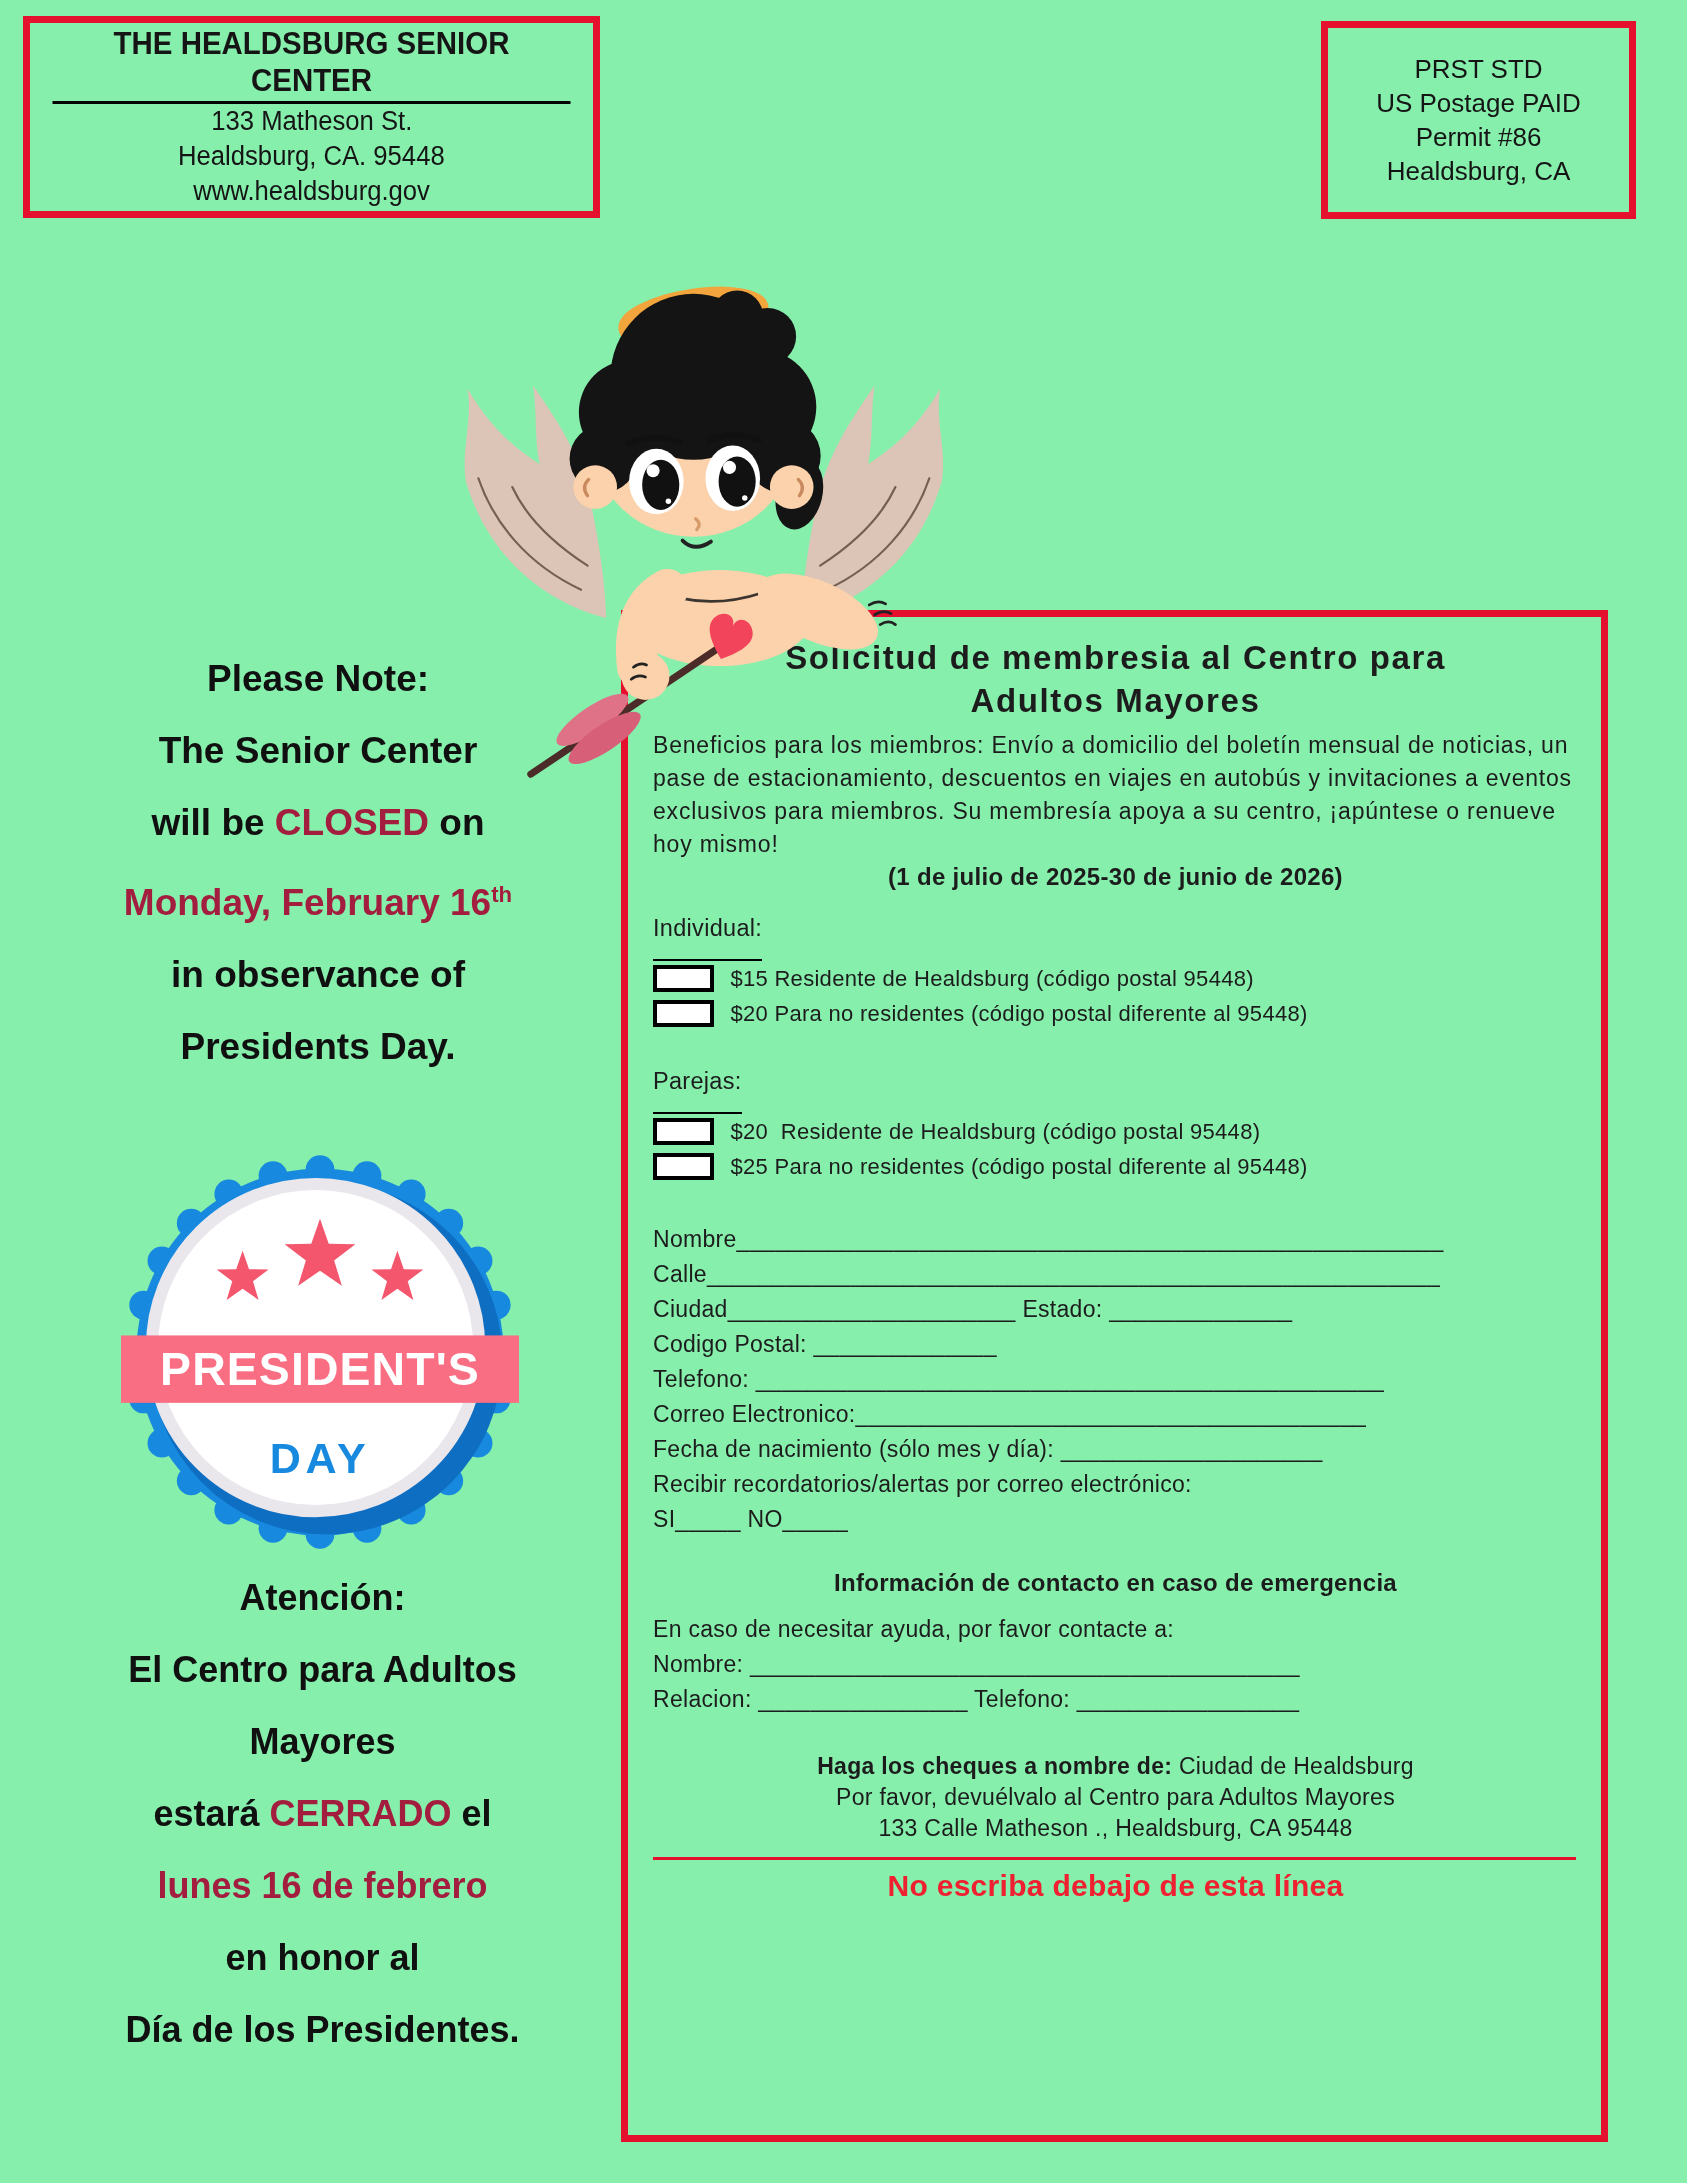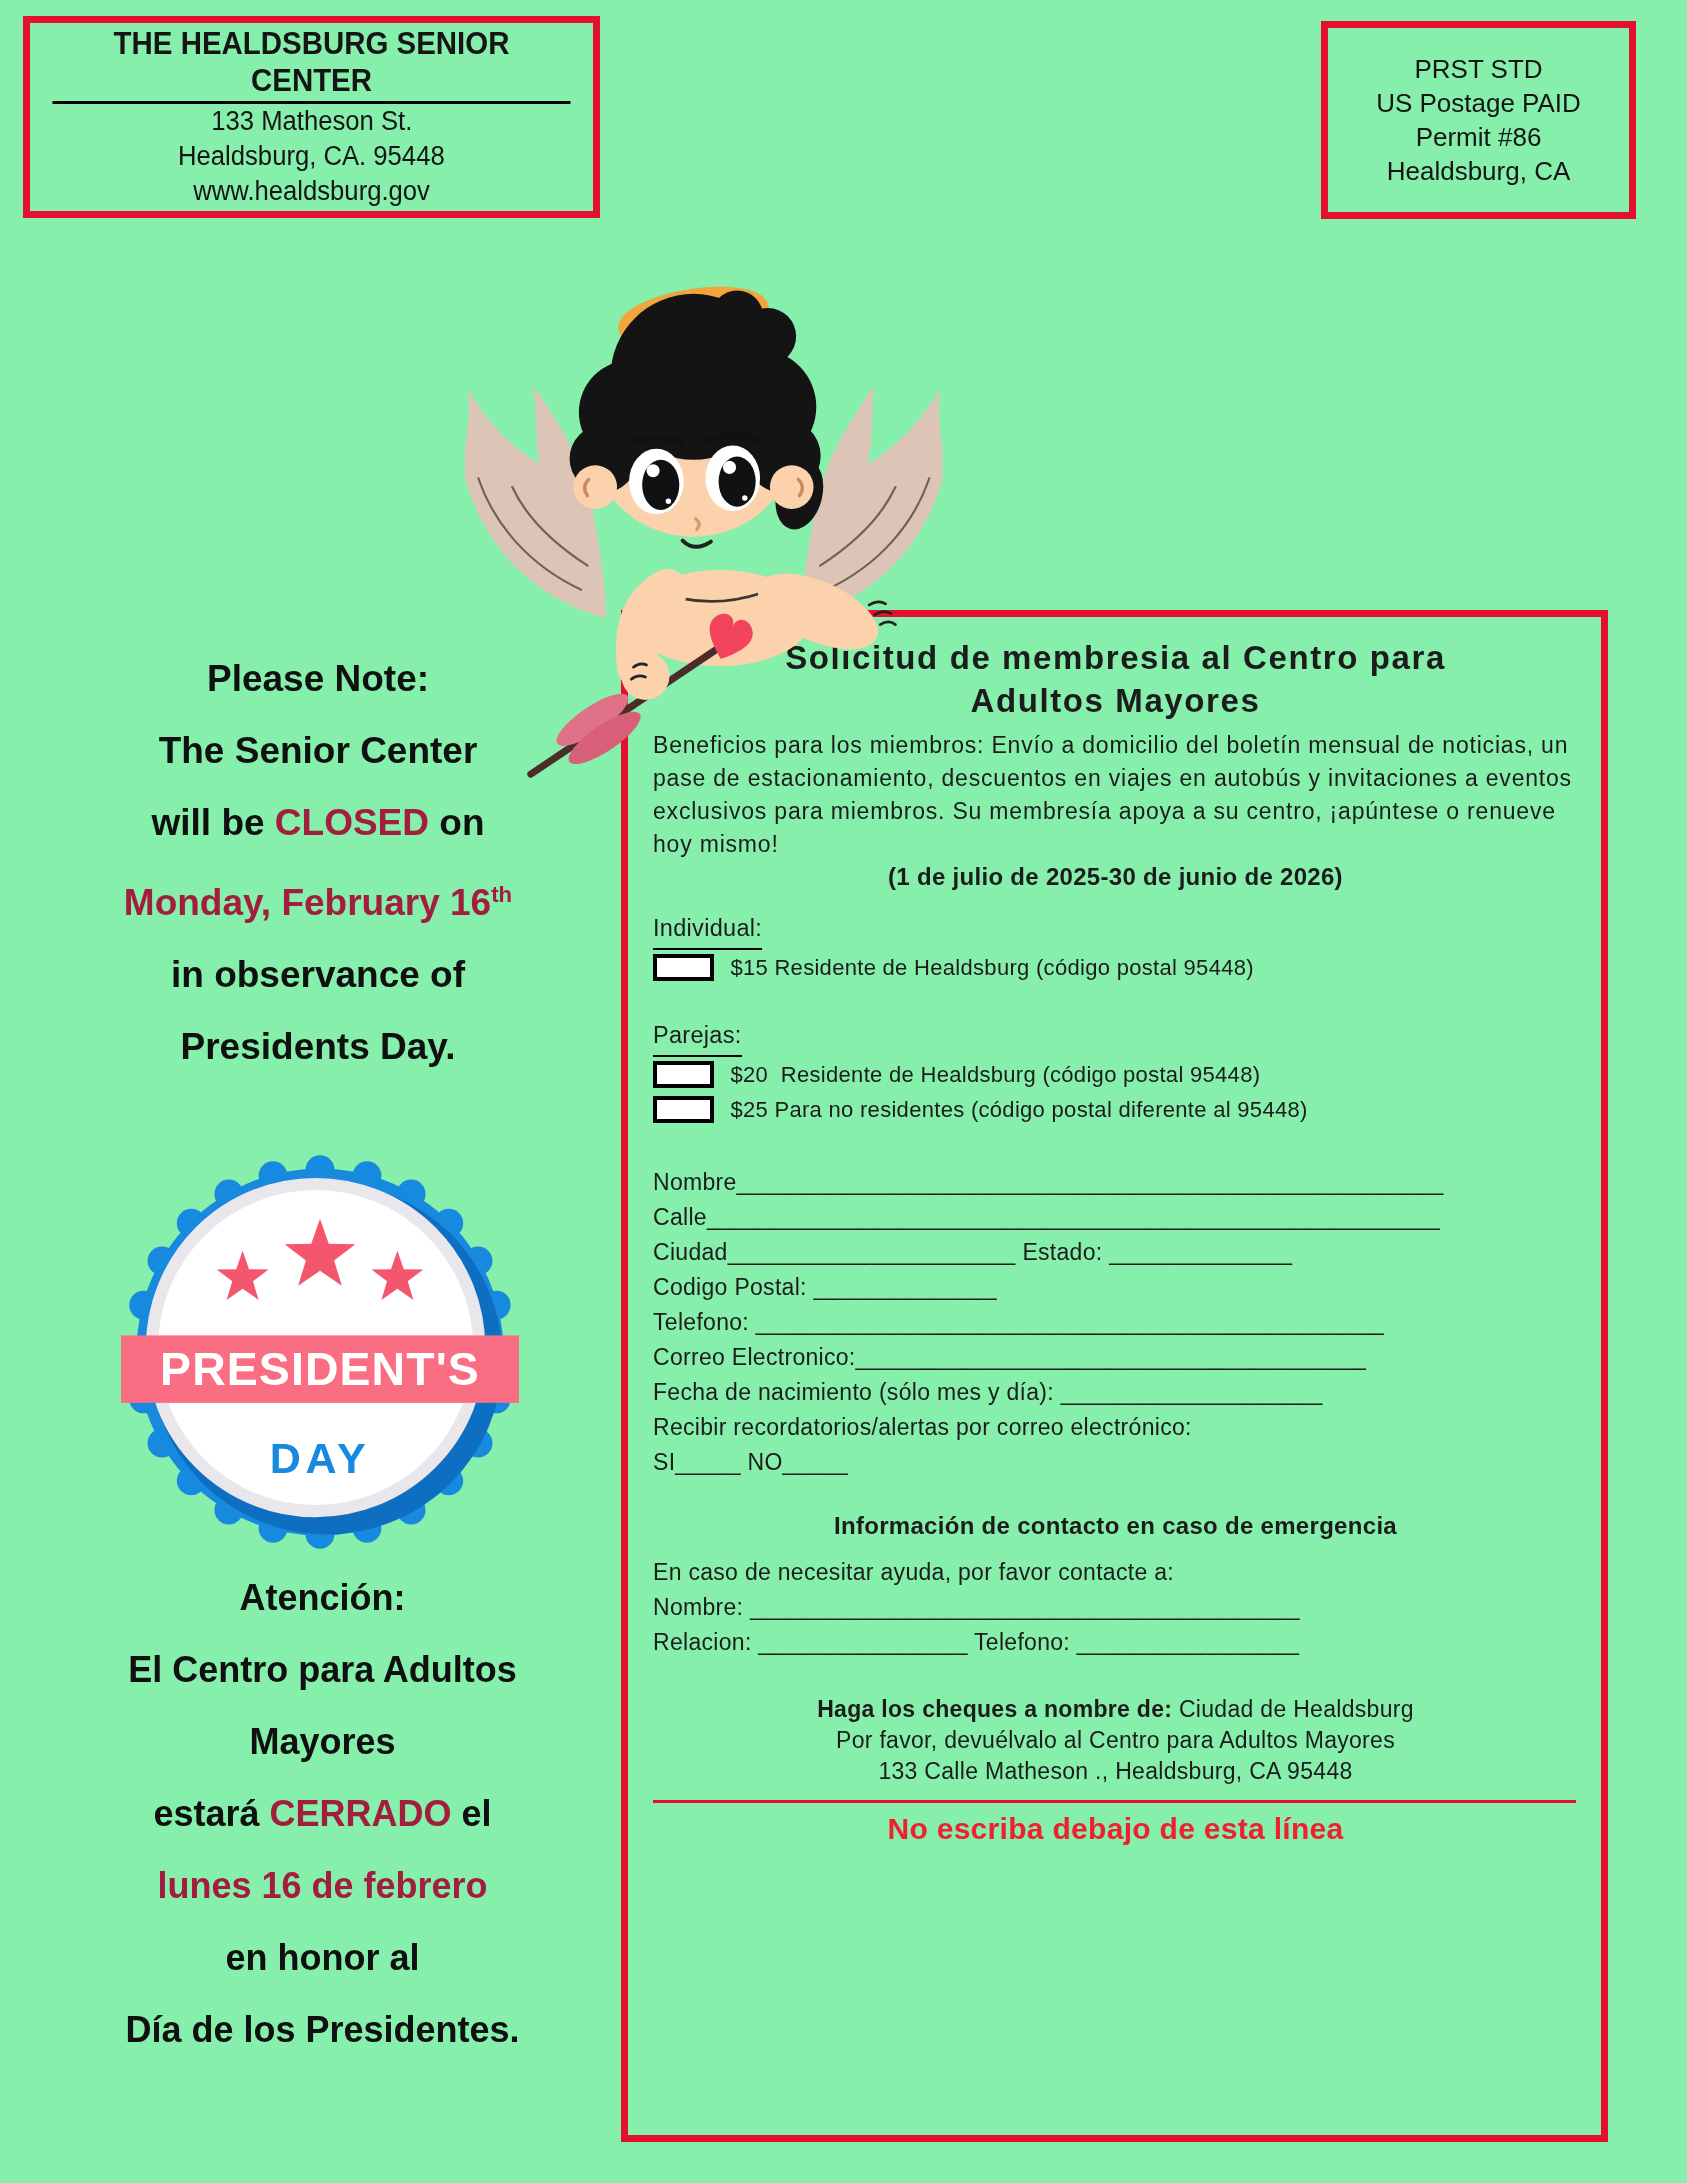--- a/index.html
+++ b/index.html
@@ -39,21 +39,21 @@
 
   
   .form-box{position:absolute;left:621px;top:610px;width:987px;height:1532px;
     border:7.6px solid var(--red);padding:18.6px 23px 0 25px;font-size:23px;color:#1c1c1c;
     letter-spacing:0.3px;}
   .f-title{text-align:center;font-weight:bold;font-size:33px;line-height:43px;letter-spacing:1.6px;}
   .f-benefits{margin-top:7.6px;font-size:23px;line-height:33px;letter-spacing:0.8px;}
   .f-centerbold{text-align:center;font-weight:bold;font-size:24px;line-height:31px;}
   .f-centerbold.mt{margin-top:4.4px;}
   .f-section{margin-top:23px;font-size:23.5px;}
-  .f-underline{display:inline-block;border-bottom:2.7px solid #000;padding-bottom:6px;}
+  .f-underline{display:inline-block;border-bottom:2.7px solid #000;padding-bottom:17px;}
   .opt{display:flex;align-items:center;height:35px;font-size:22px;white-space:pre-wrap;}
   .cbx{width:61px;height:27px;border:4.9px solid #000;background:#fff;flex:0 0 auto;margin-right:16.4px;}
   .fields{margin-top:38px;line-height:35px;font-size:23px;}
   .prewrap{white-space:pre-wrap;}
   .f-emergency{margin-top:32px;text-align:center;font-weight:bold;font-size:24px;}
   .f-emg-lines{margin-top:15.3px;line-height:35px;font-size:23px;}
   .f-cheques{margin-top:34px;text-align:center;font-size:23px;line-height:31px;}
   .redline{border:none;border-top:3.3px solid var(--red);margin:13px 2.2px 0 0;}
   .noescriba{margin-top:8.7px;text-align:center;font-weight:bold;font-size:30px;color:#EF2130;}
   .office{margin-top:50px;line-height:33px;font-size:23px;}
@@ -150,20 +150,24 @@
     <div class="f-benefits">Beneficios para los miembros: Envío a domicilio del boletín mensual de noticias, un pase de estacionamiento, descuentos en viajes en autobús y invitaciones a eventos exclusivos para miembros. Su membresía apoya a su centro, ¡apúntese o renueve hoy mismo!</div>
     <div class="f-centerbold">(1 de julio de 2025-30 de junio de 2026)</div>
 
     <div class="f-section">
       <span class="f-underline">Individual:</span>
     </div>
     <div class="opt">
       <div class="cbx"></div>
       <span class="prewrap">$15 Residente de Healdsburg (código postal 95448)</span>
     </div>
+    <div class="opt">
+      <div class="cbx"></div>
+      <span class="prewrap">$20 Para no residentes (código postal diferente al 95448)</span>
+    </div>
 
     <div class="f-section" style="margin-top:37px;">
       <span class="f-underline">Parejas:</span>
     </div>
     <div class="opt">
       <div class="cbx"></div>
       <span class="prewrap">$20  Residente de Healdsburg (código postal 95448)</span>
     </div>
     <div class="opt">
       <div class="cbx"></div>

